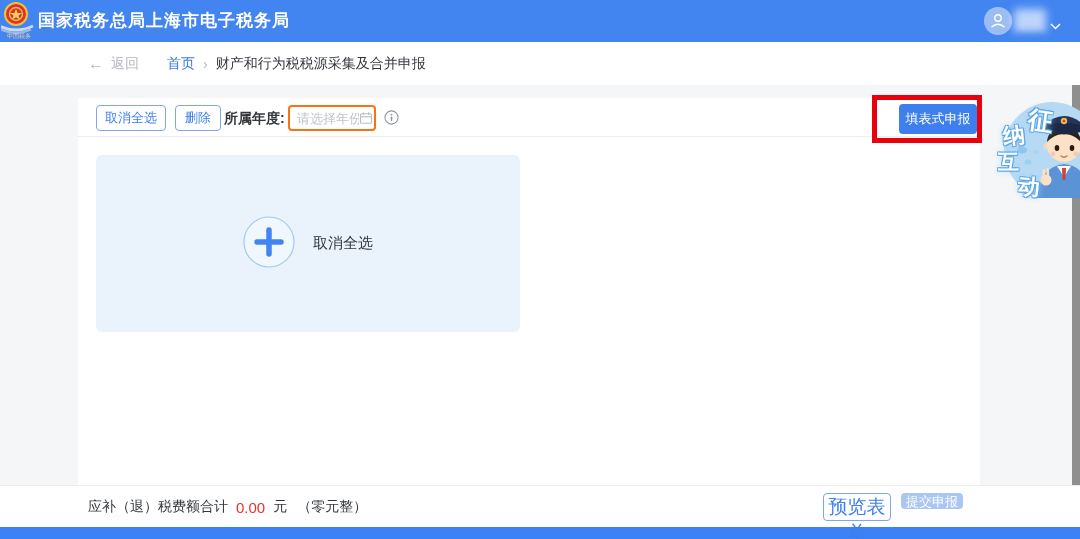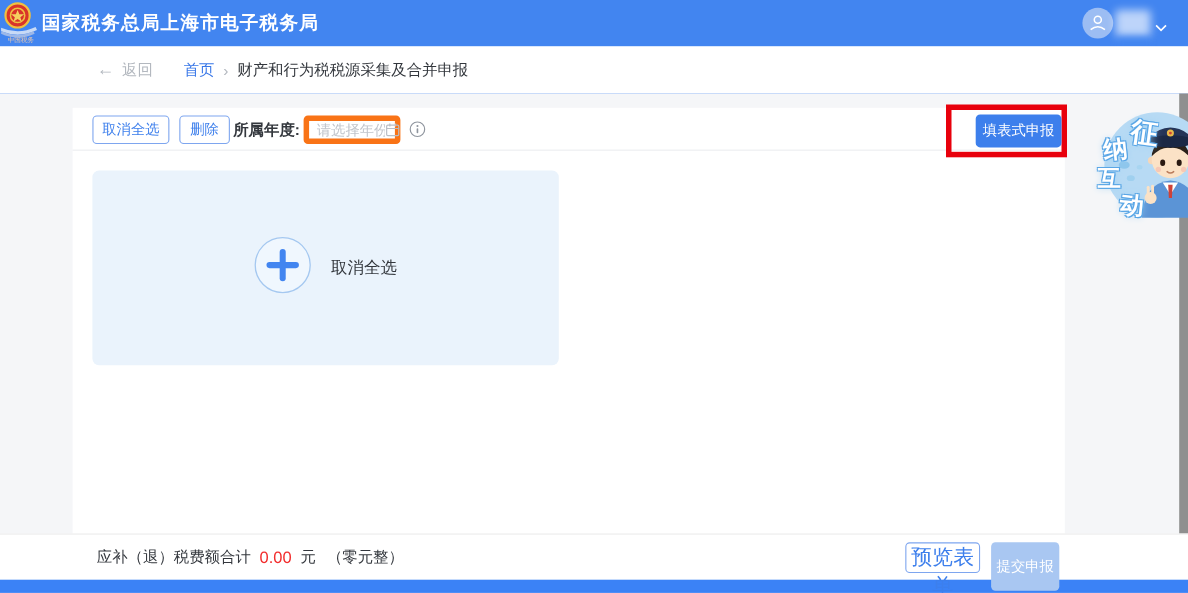--- a/index.html
+++ b/index.html
@@ -20,27 +20,27 @@
   
   .crumb-bar { position:absolute; left:0; top:42px; width:1080px; height:43px; background:#fff; display:flex; align-items:center; font-size:14px; }
   .back-group { display:flex; align-items:center; margin-left:88px; color:#b3b8bf; cursor:pointer; }
   .back-arrow { font-size:16px; margin-right:7px; }
   .crumb-home { margin-left:28px; color:#3A78E8; cursor:pointer; }
   .crumb-sep { margin:0 8px; color:#b3b8bf; }
   .crumb-current { color:#33373d; }
 
   
   .main-bg { position:absolute; left:0; top:85px; width:1080px; height:412px; background:#f5f6f8; }
-  .panel { position:absolute; left:66px; top:98px; width:902px; height:394px; background:#fff; }
+  .panel { position:absolute; left:78px; top:98px; width:902px; height:394px; background:#fff; }
   .toolbar { position:absolute; left:0; top:0; width:902px; height:39px; border-bottom:1px solid #ebedf0; }
   .btn-outline-blue { position:absolute; top:7px; height:26px; background:#fff; border:1px solid #7ea6ef; border-radius:4px; color:#3D7FEC; font-size:13px; text-align:center; line-height:24px; cursor:pointer; }
   .btn-cancel { left:18px; width:70px; }
   .btn-delete { left:97px; width:46px; }
   .year-label { position:absolute; left:146px; top:7px; height:26px; line-height:26px; font-size:14px; font-weight:bold; color:#33373d; }
-  .year-input-wrap { position:absolute; left:210px; top:7px; width:88px; height:26px; border:5px solid #f97316; border-radius:4px; background:#fff; display:flex; align-items:center; }
+  .year-input-wrap { position:absolute; left:210px; top:7px; width:88px; height:26px; border:2px solid #f97316; border-radius:4px; background:#fff; display:flex; align-items:center; }
   .year-input { border:none; outline:none; width:62px; margin-left:7px; font-size:13px; color:#333; background:transparent; font-family:inherit; }
   .year-input::placeholder { color:#c0c4cb; }
   .cal-icon { margin-left:0px; display:flex; }
   .info-icon { position:absolute; left:306px; top:12px; display:flex; cursor:pointer; }
 
   .red-box { position:absolute; left:794px; top:-3px; width:110px; height:48px; border:5px solid #E8000C; z-index:5; display:flex; align-items:center; justify-content:center;padding-left:22px; }
   .btn-fill-form { width:92px; height:30px; background:#3D7FEC; color:#fff; border:none; border-radius:4px; font-size:13px; cursor:pointer; font-family:inherit; }
 
   .add-card { position:absolute; left:18px; top:57px; width:424px; height:177px; background:#eaf3fc; border-radius:6px; display:flex; align-items:center; justify-content:center; cursor:pointer; }
   .add-inner { display:flex; align-items:center; }
@@ -56,21 +56,21 @@
   .mc-3 { left:998px; top:148px; font-size:21px; }
   .mc-4 { left:1018px; top:172px; font-size:22px; transform:rotate(6deg); }
 
   
   .footer { position:absolute; left:0; top:485px; width:1080px; height:42px; background:#fff; border-top:1px solid #ececec; }
   .total-line { position:absolute; left:88px; top:0; height:42px; display:flex; align-items:center; font-size:14px; color:#33373d; }
   .total-amount { color:#F22E2E; font-size:15px; margin:0 8px; }
   .total-unit { margin-right:10px; }
   .footer-btns { position:absolute; right:117px; top:7px; display:flex; }
   .btn-preview { width:68px; height:28px; background:#fff; border:1px solid #7ea6ef; border-radius:4px; color:#3D7FEC; font-size:19px; cursor:pointer; font-family:inherit; }
-  .btn-submit { width:62px; height:44px; margin-left:10px; background:#a9c7f2; border:none; border-radius:4px; color:#fff; font-size:13px; cursor:not-allowed; font-family:inherit; }
+  .btn-submit { width:62px; height:16px; margin-left:10px; background:#a9c7f2; border:none; border-radius:4px; color:#fff; font-size:13px; cursor:not-allowed; font-family:inherit; }
 </style>
 </head>
 <body>
 
 <div class="page">
 
   <div class="header">
     <div class="logo">
       <svg width="34" height="40" viewBox="0 0 34 40">
         <circle cx="15" cy="13" r="11" fill="#d9342a" stroke="#f0c040" stroke-width="2"></circle>

